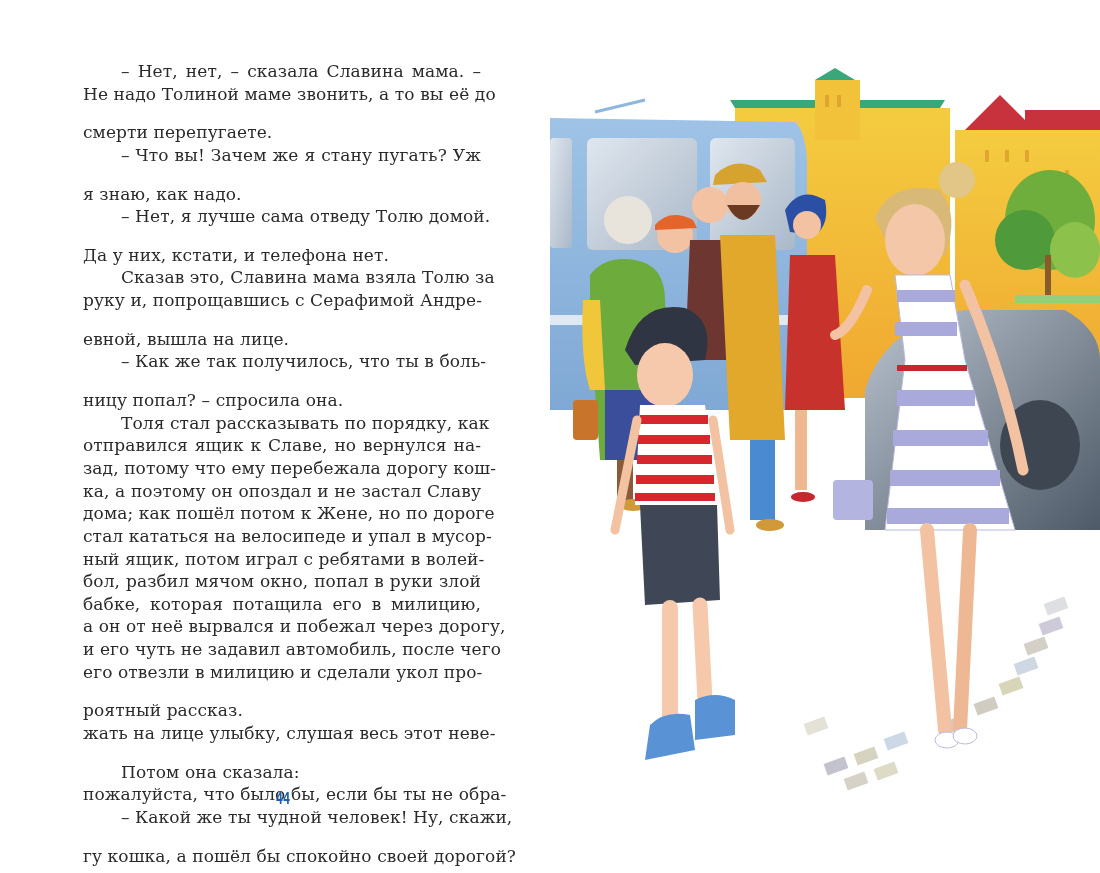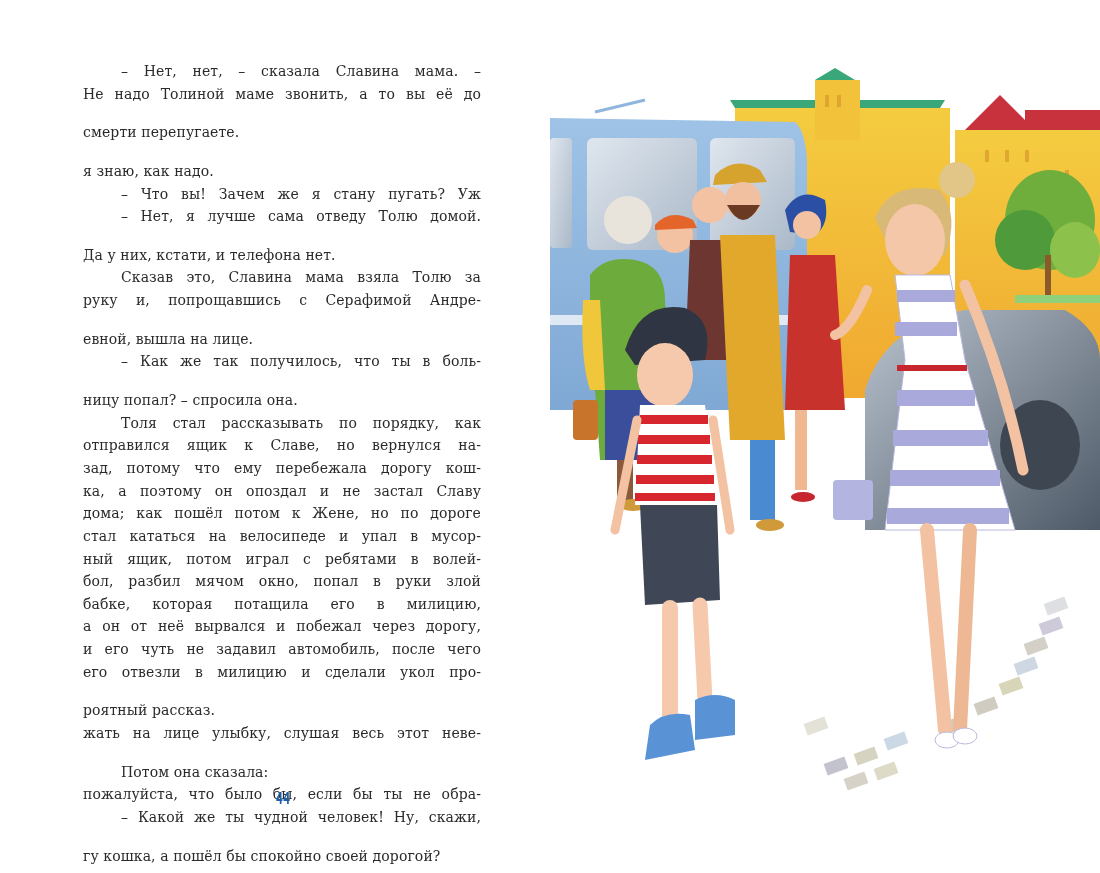--- a/index.html
+++ b/index.html
@@ -1,41 +1,41 @@
 <!DOCTYPE html>
 <html><head>
 <meta charset="utf-8">
 <style>
   html, body { margin:0; padding:0; }
   body { width:1100px; height:873px; background:#ffffff; position:relative; overflow:hidden; }
   .text-page {
     position:absolute; left:83px; top:60px; width:398px;
     font-family:"DejaVu Serif", "Liberation Serif", serif;
-    font-size:14px; line-height:22.65px; color:#2a2a2a;
+    font-size:17px; line-height:22.65px; color:#2a2a2a;
     text-align:justify; letter-spacing:0.1px;
   }
   .line { display:block; white-space:nowrap; text-align-last:justify; text-align:justify; height:22.65px; }
   .line.indent { padding-left:38px; }
   .line.last { text-align-last:left;margin-top:16px; }
   .page-number {
     position:absolute; left:271px; top:790px; width:24px; text-align:center;
     font-family:"DejaVu Sans Mono", "Liberation Mono", monospace; font-weight:bold;
     font-size:15px; color:#1a5fa8; transform:scaleX(0.8);
   }
   .illustration { position:absolute; left:545px; top:60px; width:555px; height:730px; }
 </style>
 </head>
 <body>
 
 <div class="text-page" id="text-page">
     <span class="line indent">– Нет, нет, – сказала Славина мама. –</span>
     <span class="line">Не надо Толиной маме звонить, а то вы её до</span>
     <span class="line last">смерти перепугаете.</span>
+    <span class="line indent">– Что вы! Зачем же я стану пугать? Уж</span>
     <span class="line last">я знаю, как надо.</span>
-    <span class="line indent">– Что вы! Зачем же я стану пугать? Уж</span>
     <span class="line indent">– Нет, я лучше сама отведу Толю домой.</span>
     <span class="line last">Да у них, кстати, и телефона нет.</span>
     <span class="line indent">Сказав это, Славина мама взяла Толю за</span>
     <span class="line">руку и, попрощавшись с Серафимой Андре-</span>
     <span class="line last">евной, вышла на лице.</span>
     <span class="line indent">– Как же так получилось, что ты в боль-</span>
     <span class="line last">ницу попал? – спросила она.</span>
     <span class="line indent">Толя стал рассказывать по порядку, как</span>
     <span class="line">отправился ящик к Славе, но вернулся на-</span>
     <span class="line">зад, потому что ему перебежала дорогу кош-</span>

